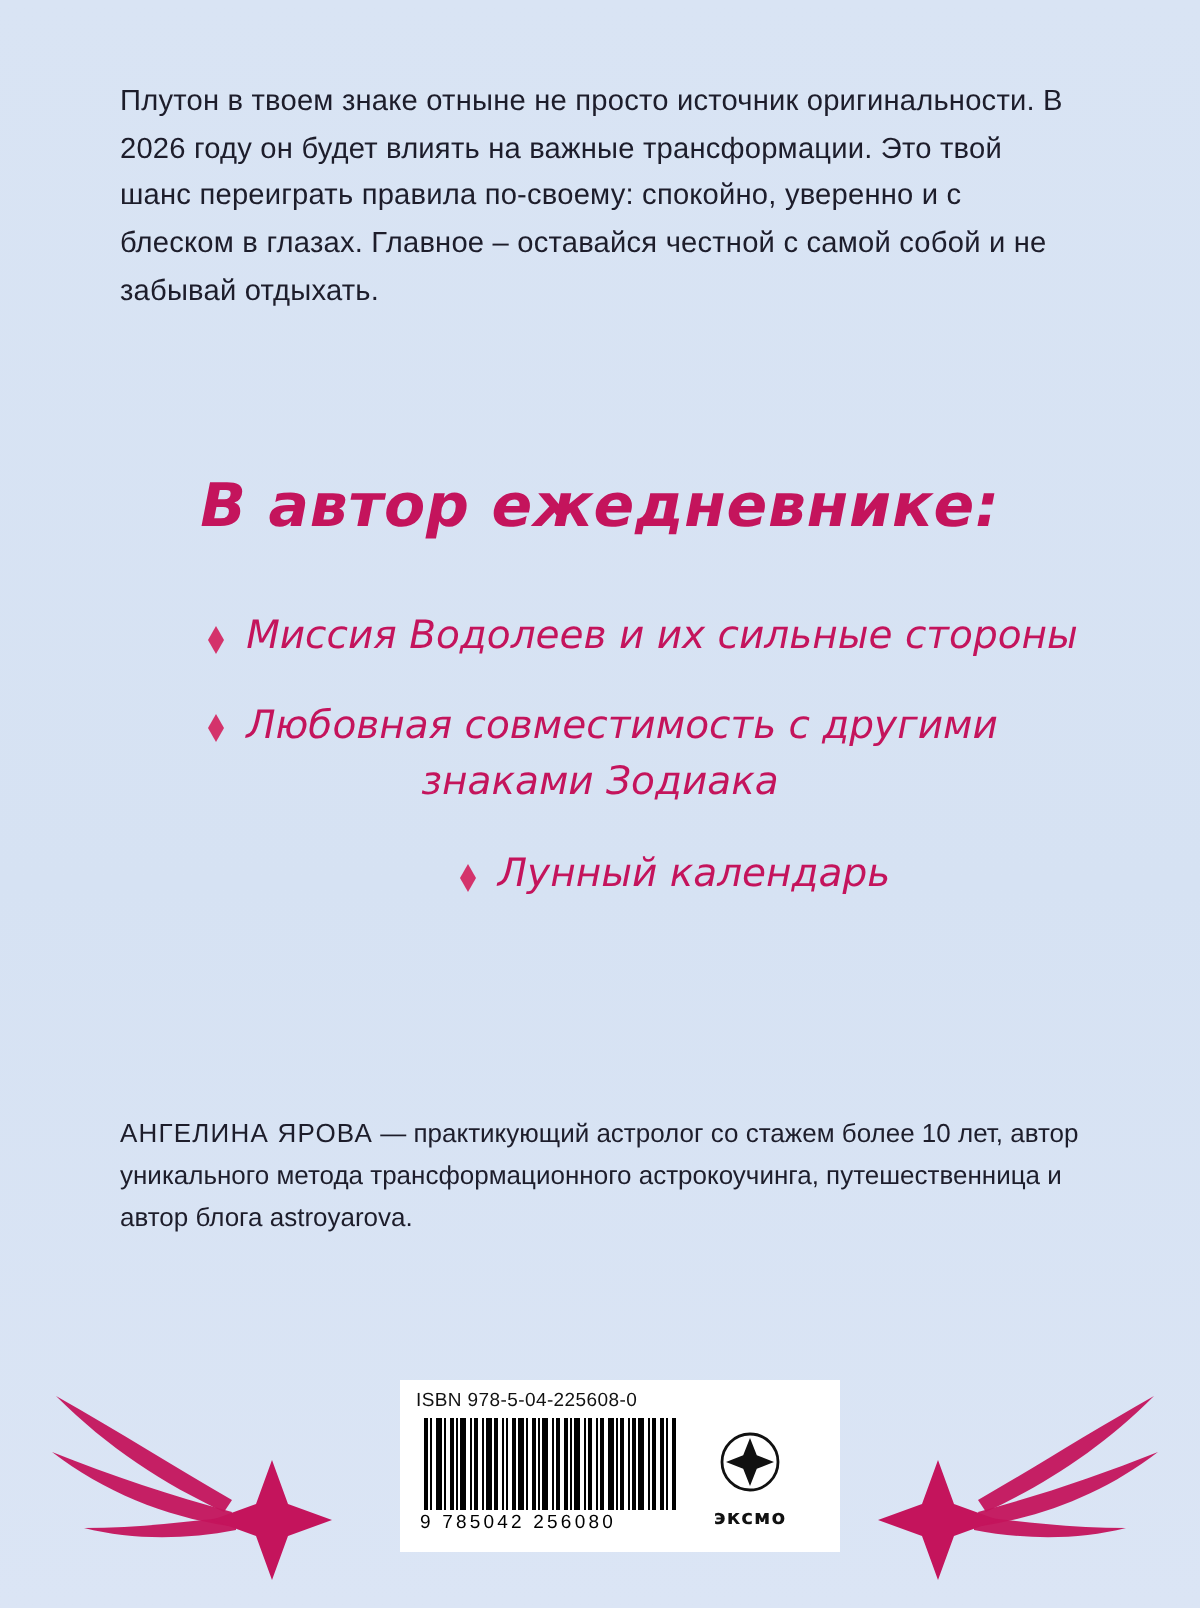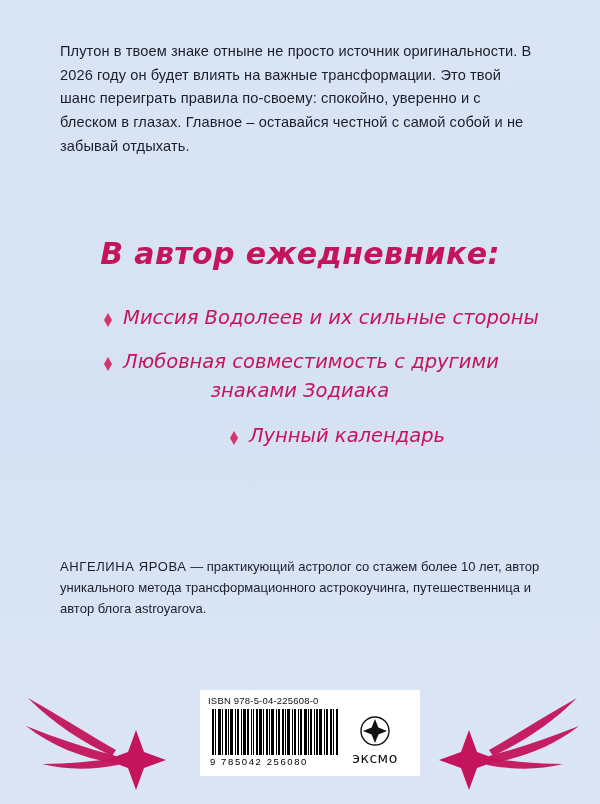--- a/index.html
+++ b/index.html
@@ -175,22 +175,22 @@
     text-align: center;
   }
   .publisher .mark {
     display: block;
     margin: 0 auto 3px auto;
     width: 30px;
     height: 30px;
   }
   .publisher .name {
     font-family: "DejaVu Sans", sans-serif;
-    font-weight: normal;
-    font-size: 14px;
+    font-weight: bold;
+    font-size: 10px;
     color: #111;
     letter-spacing: 0.5px;
   }
 
   
   .deco {
     position: absolute;
     pointer-events: none;
   }
   .deco-left { left: 20px; top: 690px; width: 160px; height: 110px; }

